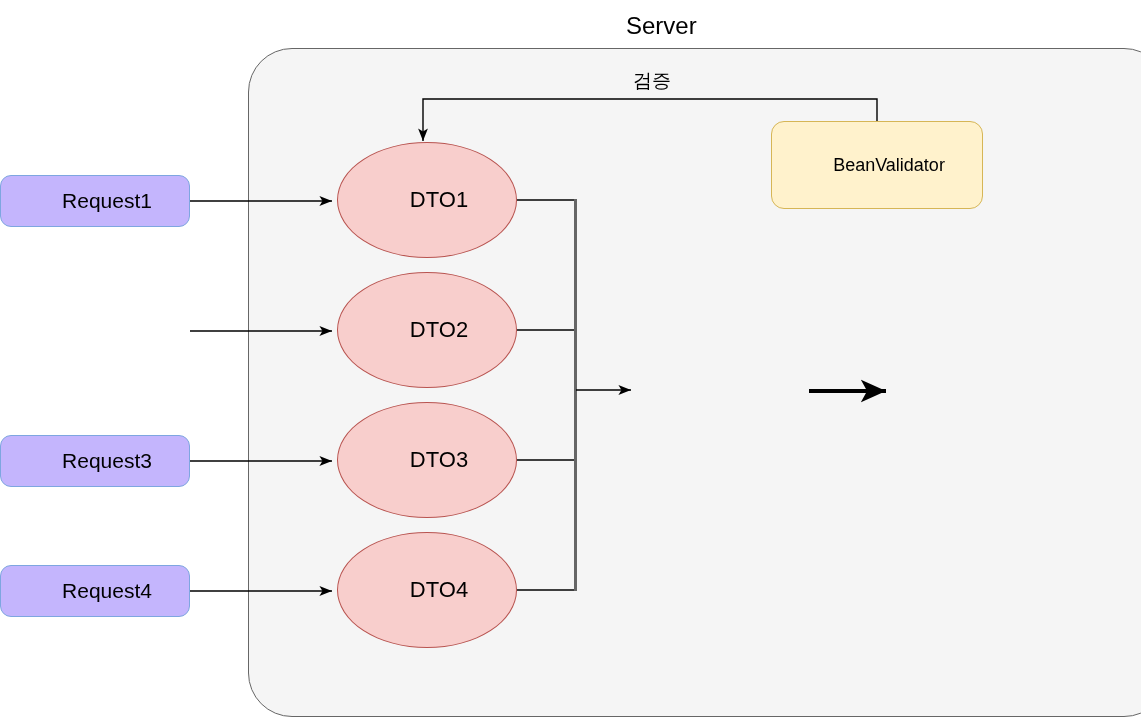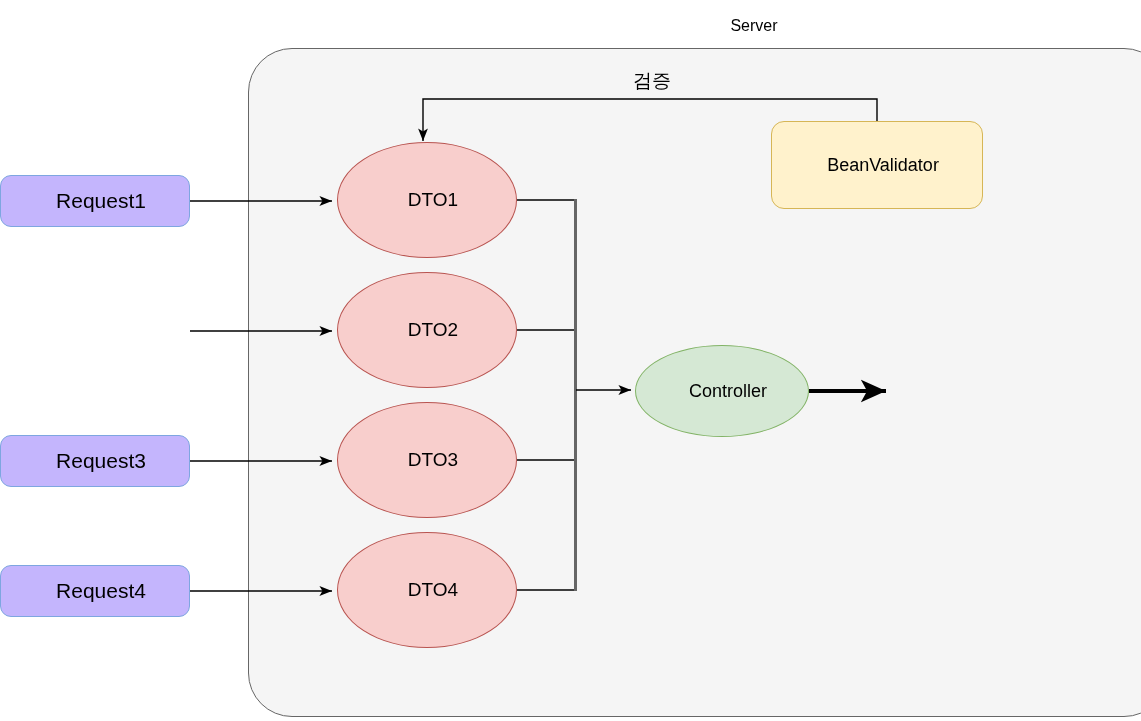--- a/index.html
+++ b/index.html
@@ -37,34 +37,34 @@
     top: 48px;
     width: 920px;
     height: 669px;
     background: #f5f5f5;
     border: 1px solid #666666;
     border-radius: 44px;
     box-sizing: border-box;
   }
   .server-title {
     position: absolute;
-    left: 654px;
+    left: 626px;
     top: 10px;
     width: 200px;
-    text-align: center;
-    font-size: 16px;
+    text-align: left;
+    font-size: 24px;
     color: #000000;
     line-height: 32px;
     white-space: nowrap;
   }
 
   
   .node-label {
     position: absolute;
-    left: 6px;
+    left: 12px;
     top: 0;
     width: 100%;
     height: 100%;
     display: flex;
     align-items: center;
     justify-content: center;
     text-align: center;
     color: #000000;
     box-sizing: border-box;
     padding: 0 23px;
@@ -85,21 +85,21 @@
   
   .dto-ellipse {
     position: absolute;
     left: 337px;
     width: 180px;
     height: 116px;
     background: #f8cecc;
     border: 1px solid #b85450;
     border-radius: 50%;
     box-sizing: border-box;
-    font-size: 19px;
+    font-size: 22px;
   }
 
   
   .bean-validator {
     position: absolute;
     left: 771px;
     top: 121px;
     width: 212px;
     height: 88px;
     background: #fff2cc;
@@ -214,18 +214,15 @@
     <span class="node-label">DTO3</span>
   </div>
   <div class="dto-ellipse" style="top:532px;">
     <span class="node-label">DTO4</span>
   </div>
 
   <div class="bean-validator">
     <span class="node-label">BeanValidator</span>
   </div>
 
-  <div class="controller-ellipse">
-    <span class="node-label">Controller</span>
-  </div>
 
 
 </div>
 
 </body></html>

